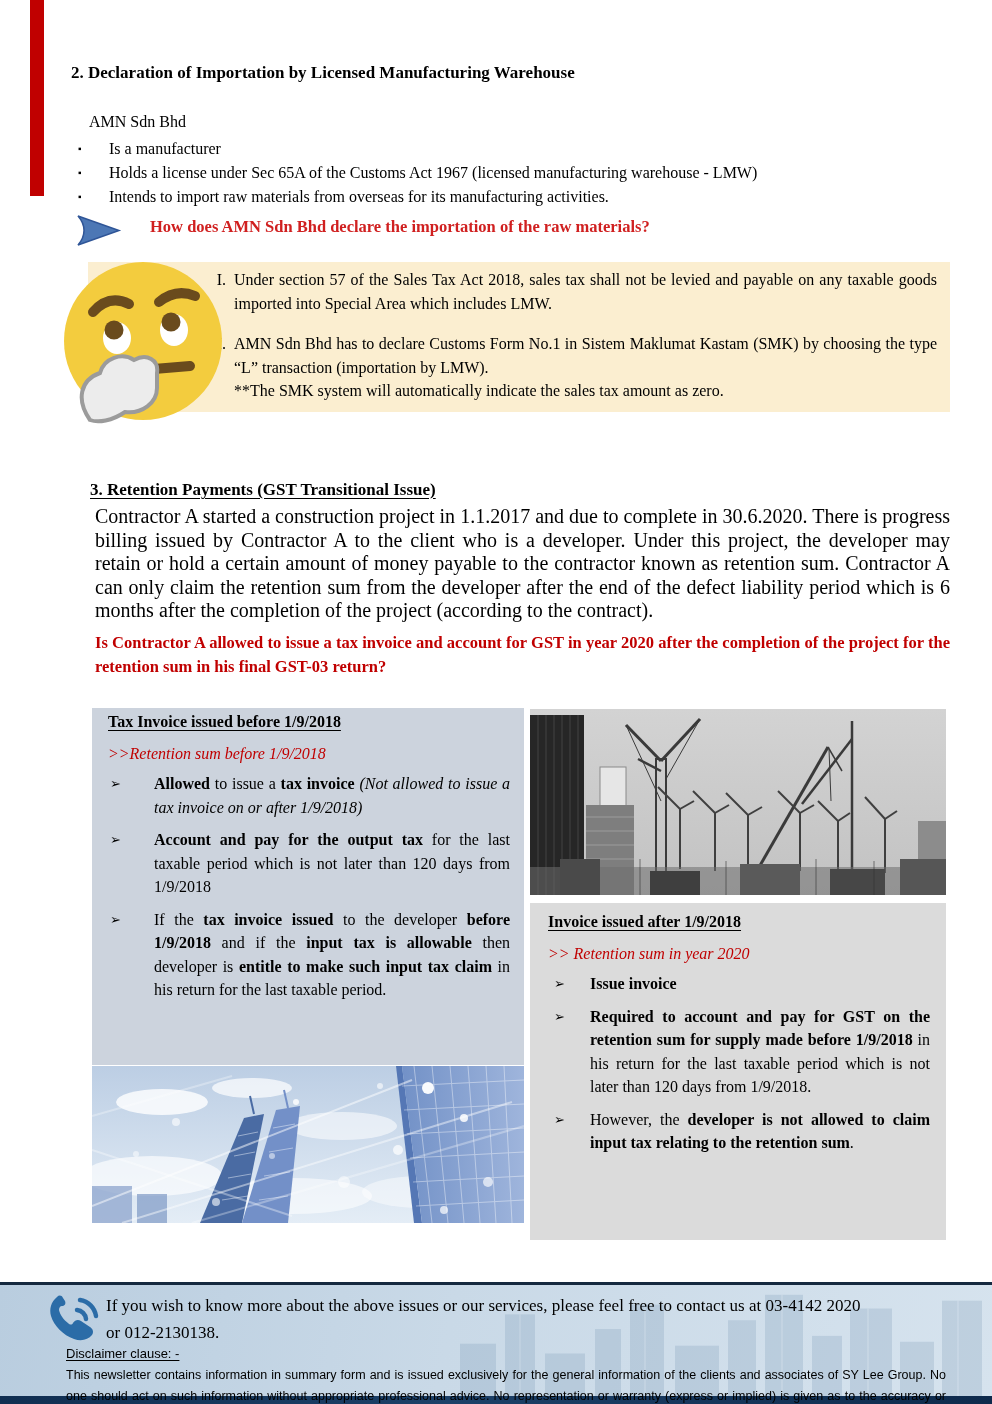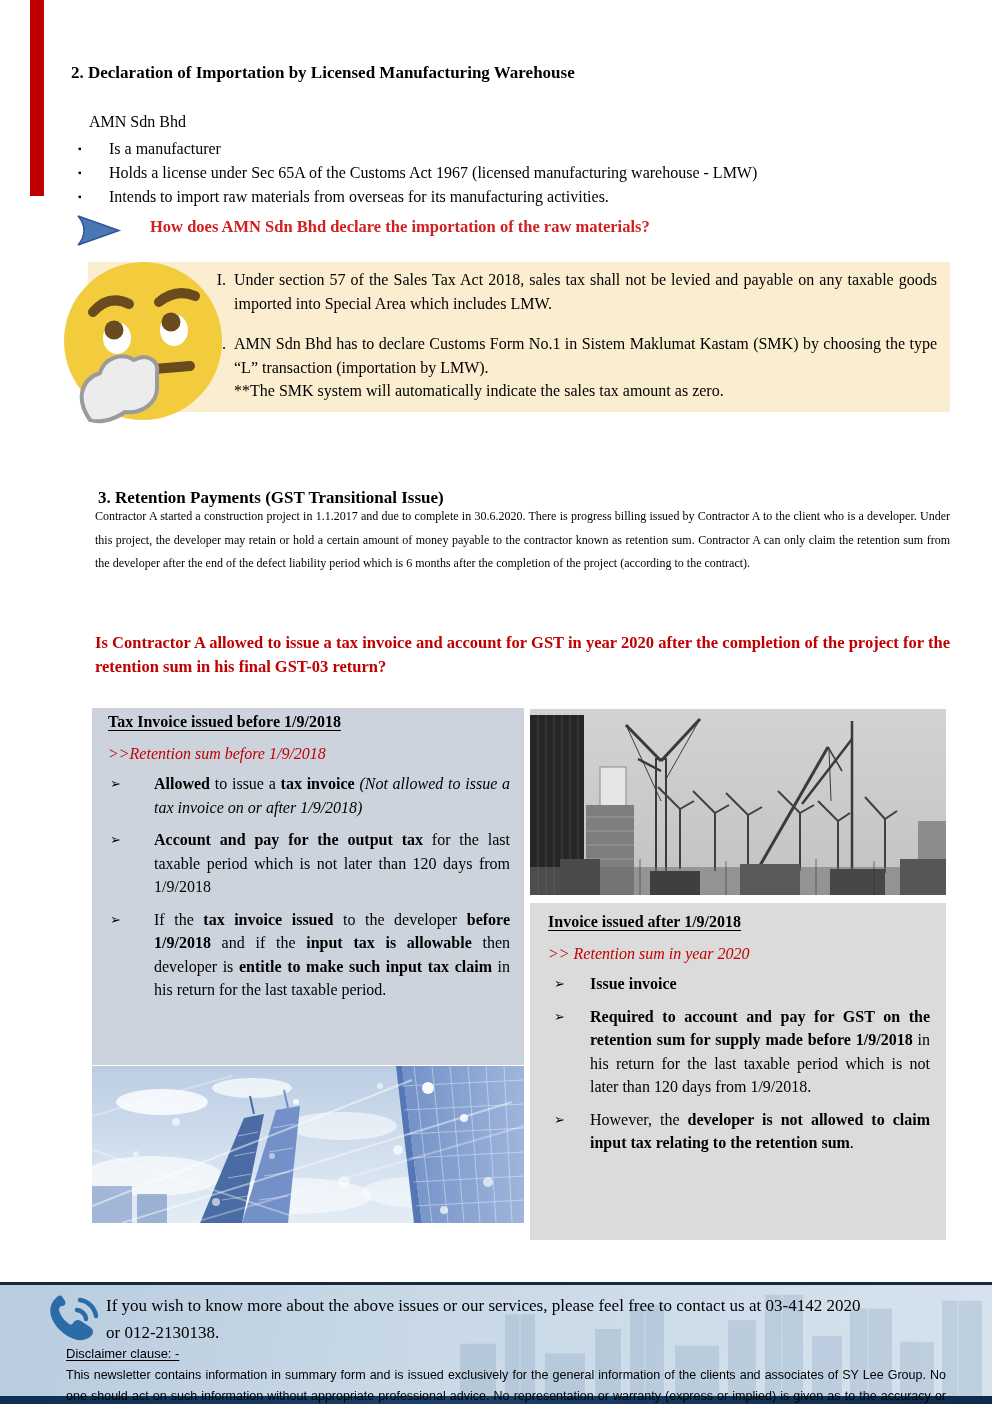--- a/index.html
+++ b/index.html
@@ -6,21 +6,21 @@
   #page{position:relative;width:992px;height:1404px;margin:0 auto;background:#ffffff;
         font-family:"Liberation Serif", serif;color:#000;overflow:hidden;}
 
   .abs{position:absolute;}
 
   .red-bar{left:30px;top:0;width:14px;height:196px;background:#C00000;}
 
   .h2{left:71px;top:63px;font-size:17px;font-weight:bold;
       text-underline-offset:3px;margin:0;}
   .h3{left:86px;top:476px;font-size:17px;font-weight:bold;
-      text-underline-offset:3px;margin:12px;}
+      text-decoration:underline;text-underline-offset:3px;margin:4px;}
 
   .amn{left:89px;top:113px;font-size:16px;}
 
   ul.plain{list-style:none;margin:0;padding:0;}
   .sq-list{left:78px;top:137px;width:860px;}
   .sq-list li{display:flex;line-height:24px;font-size:16px;}
   .sq-list .marker{width:31px;font-size:10px;line-height:24px;flex:none;}
 
   .arrow-wrap{left:75px;top:214px;width:47px;height:33px;}
 
@@ -28,21 +28,21 @@
 
   .callout-box{left:88px;top:262px;width:862px;height:150px;background:#FBEED0;}
   .emoji{left:60px;top:258px;width:166px;height:166px;z-index:3;}
 
   .roman{left:200px;top:268px;width:737px;z-index:2;}
   .ritem{display:flex;font-size:16px;line-height:23.5px;}
   .ritem + .ritem{margin-top:17px;}
   .rnum{width:26px;text-align:right;padding-right:8px;flex:none;}
   .rtext{flex:1;text-align:justify;}
 
-  .para{left:95px;top:505px;width:855px;font-size:12px;line-height:23.6px;text-align:justify;}
+  .para{left:95px;top:505px;width:855px;font-size:20px;line-height:23.6px;text-align:justify;}
   .q3{left:95px;top:631px;width:855px;font-size:16.5px;line-height:23.6px;
       font-weight:bold;color:#C00000;text-align:justify;}
 
   .lbox{left:92px;top:708px;width:432px;height:357px;background:#CCD3DD;box-sizing:border-box;
         padding:5px 14px 0 16px;}
   .rbox{left:530px;top:903px;width:416px;height:337px;background:#DBDBDB;box-sizing:border-box;
         padding:10px 16px 0 18px;}
   .box-title{font-size:16px;font-weight:bold;text-decoration:underline;text-underline-offset:3px;}
   .box-sub{font-size:16px;font-style:italic;color:#C00000;margin-top:14px;}
   .ar-list{margin-top:4px;}

